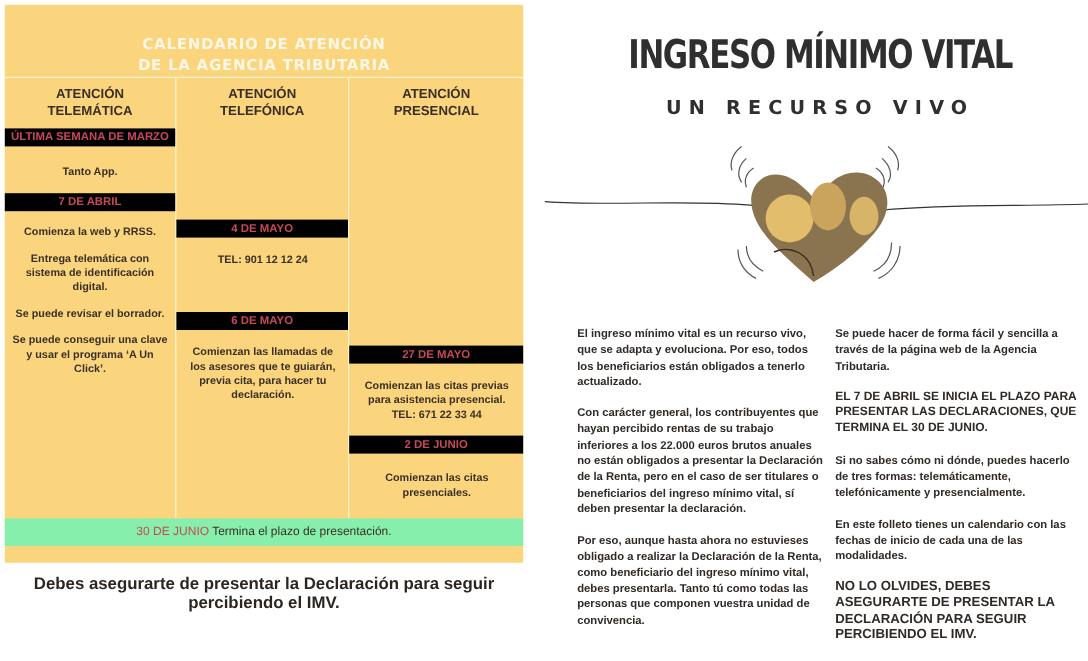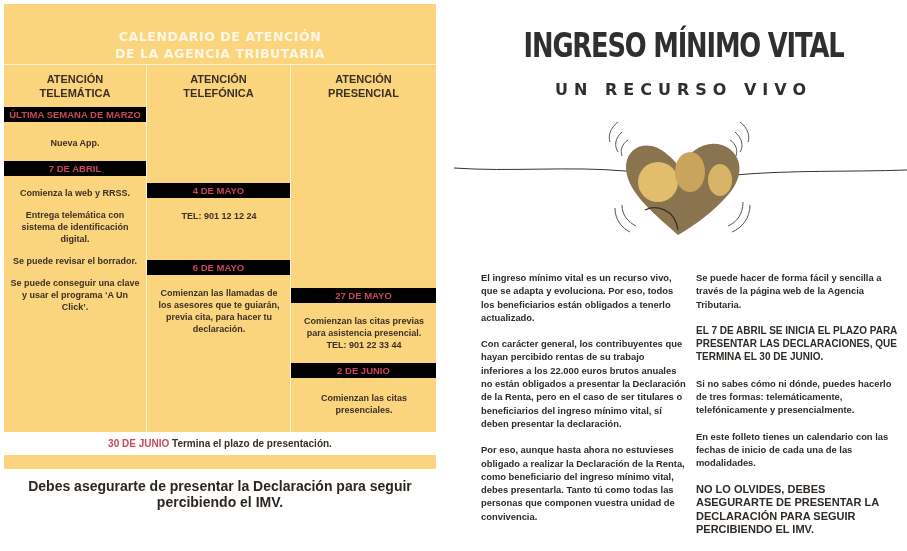--- a/index.html
+++ b/index.html
@@ -8,21 +8,21 @@
 
   .panel { position: absolute; left: 4px; top: 4px; width: 432px; height: 465px; background: #fbd57e; }
   .cal-title { position: absolute; left: 0; top: 0; width: 432px; height: 60px; text-align: center;
     color: #fff7e6; font-family: "DejaVu Sans", sans-serif; font-weight: bold; font-size: 12.5px; line-height: 17px; padding-top: 24px; letter-spacing: 0.6px; }
   .hline { position: absolute; height: 1px; background: #fff3d6; }
   .vline { position: absolute; width: 1px; background: #fff3d6; }
   .col-head { position: absolute; top: 62px; height: 42px; text-align: center; font-weight: bold; font-size: 11px; line-height: 14px; padding-top: 6px; color: #3a2f25; }
   .date-bar { position: absolute; height: 15px; background: #000000; text-align: center; color: #c7485a; font-weight: bold; font-size: 9.5px; line-height: 15px; }
   .cell-text { position: absolute; text-align: center; font-size: 9px; line-height: 12px; color: #3a2f25; font-weight: bold; }
   .cell-text p { margin-bottom: 10px; }
-  .final-bar { position: absolute; left: 0; top: 428px; width: 432px; height: 23px; background: #ffffff; text-align: center; font-size: 10px; line-height: 23px; font-weight: bold; color: #3a2f25; }
+  .final-bar { position: absolute; left: 0; top: 428px; width: 432px; height: 23px; background: #86efac; text-align: center; font-size: 10px; line-height: 23px; font-weight: normal; color: #3a2f25; }
   .final-bar .red { color: #c7485a; }
   .footnote { position: absolute; left: 4px; top: 478px; width: 432px; text-align: center; font-size: 14px; font-weight: bold; color: #2d2620; }
 
   .imv-title { position: absolute; left: 460px; top: 26px; width: 447px; text-align: center; font-family: "DejaVu Sans", sans-serif; font-weight: bold;
     font-size: 33px; color: #2f2f2f; letter-spacing: -1.5px; transform: scaleX(0.78); transform-origin: center; }
   .imv-sub { position: absolute; left: 460px; top: 80px; width: 447px; text-align: center; font-family: "DejaVu Sans", sans-serif; font-size: 16px; letter-spacing: 6px; color: #2f2f2f; font-weight: bold; }
   .heart-wrap { position: absolute; left: 450px; top: 110px; width: 457px; height: 140px; }
 
   .body-col { position: absolute; font-size: 9.4px; line-height: 13.3px; color: #2f2a26; font-weight: bold; }
   .body-col p { margin-bottom: 13px; }
@@ -49,40 +49,40 @@
   <div class="col-head" style="left:143px;width:143px;">
     <div>ATENCIÓN</div>
     <div>TELEFÓNICA</div>
   </div>
   <div class="col-head" style="left:287px;width:145px;">
     <div>ATENCIÓN</div>
     <div>PRESENCIAL</div>
   </div>
 
   <div class="date-bar" style="left:0;top:103px;width:142px;">ÚLTIMA SEMANA DE MARZO</div>
-  <div class="cell-text" style="left:0;top:133px;width:142px;">Nueva App.</div>
+  <div class="cell-text" style="left:0;top:133px;width:142px;">Tanto App.</div>
   <div class="date-bar" style="left:0;top:157px;width:142px;">7 DE ABRIL</div>
   <div class="cell-text" style="left:6px;top:183px;width:130px;">
     <p>Comienza la web y RRSS.</p>
     <p>Entrega telemática con sistema de identificación digital.</p>
     <p>Se puede revisar el borrador.</p>
     <p>Se puede conseguir una clave y usar el programa ‘A Un Click’.</p>
   </div>
 
   <div class="date-bar" style="left:143px;top:179px;width:143px;">4 DE MAYO</div>
   <div class="cell-text" style="left:150px;top:206px;width:130px;">
     <div>TEL: 901 12 12 24</div>
   </div>
   <div class="date-bar" style="left:143px;top:256px;width:143px;">6 DE MAYO</div>
   <div class="cell-text" style="left:150px;top:283px;width:130px;">Comienzan las llamadas de los asesores que te guiarán, previa cita, para hacer tu declaración.</div>
 
   <div class="date-bar" style="left:287px;top:284px;width:145px;">27 DE MAYO</div>
   <div class="cell-text" style="left:292px;top:311px;width:136px;">
     <div>Comienzan las citas previas para asistencia presencial.</div>
-    <div>TEL: 901 22 33 44</div>
+    <div>TEL: 671 22 33 44</div>
   </div>
   <div class="date-bar" style="left:287px;top:359px;width:145px;">2 DE JUNIO</div>
   <div class="cell-text" style="left:292px;top:388px;width:136px;">Comienzan las citas presenciales.</div>
 
   <div class="final-bar">
     <span class="red">30 DE JUNIO</span><span> Termina el plazo de presentación.</span>
   </div>
 </div>
 <div class="footnote">Debes asegurarte de presentar la Declaración para seguir percibiendo el IMV.</div>
 

